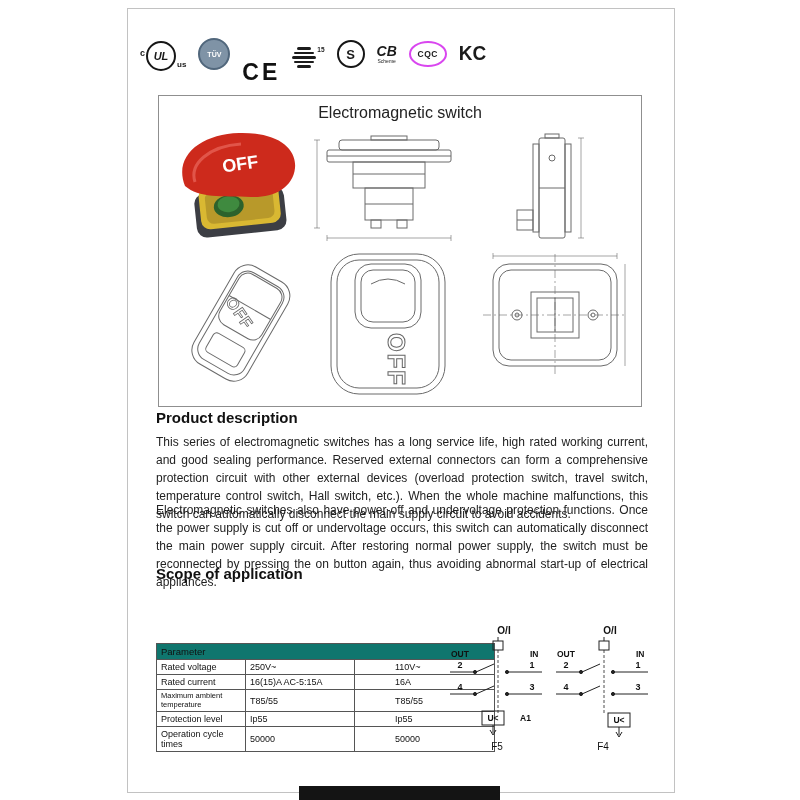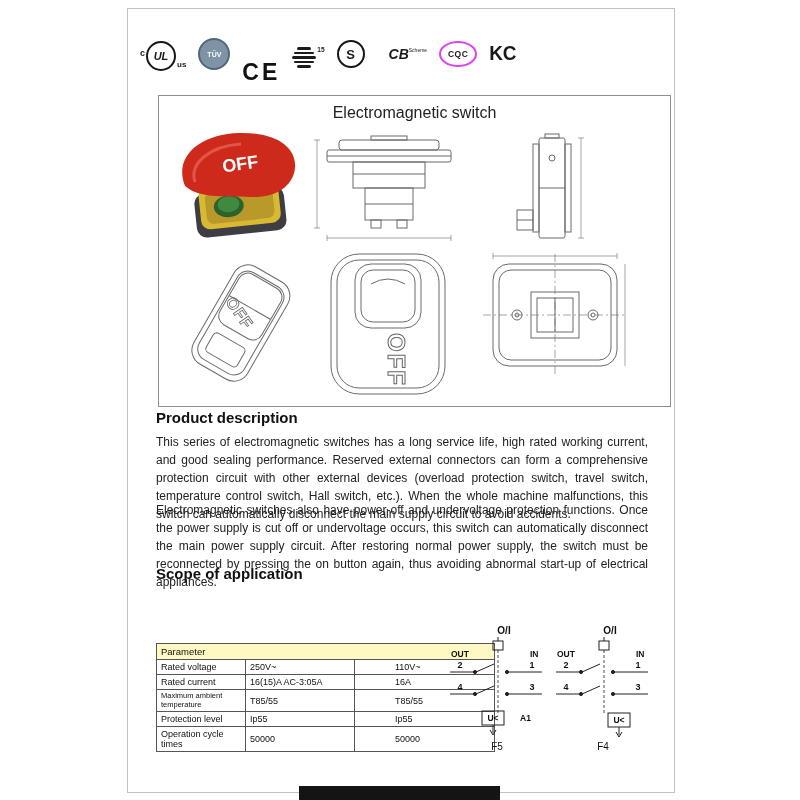--- a/index.html
+++ b/index.html
@@ -27,44 +27,44 @@
   .logo-ce { font-size:23px; font-weight:600; letter-spacing:3px; color:#111;margin-top:36px; }
   .logo-stripes { display:flex; align-items:flex-start; }
   .stripes { display:flex; flex-direction:column; gap:2px; align-items:center; margin-top:7px; }
   .stripes i { display:block; height:2.5px; background:#1c1c1c; border-radius:2px; }
   .stripes i:nth-child(1){ width:14px; } .stripes i:nth-child(2){ width:20px; }
   .stripes i:nth-child(3){ width:24px; } .stripes i:nth-child(4){ width:20px; }
   .stripes i:nth-child(5){ width:14px; }
   .stripes-num { font-size:6.5px; font-weight:bold; margin-left:1px; margin-top:6px; }
   .logo-s { width:24px; height:24px; border:2px solid #161616; border-radius:50%;
             display:flex; align-items:center; justify-content:center; font-size:13px; font-weight:bold; }
-  .logo-cb { display:flex; flex-direction:row; align-items:flex-start; line-height:1;margin-left:12px; }
+  .logo-cb { display:flex; flex-direction:column; align-items:center; line-height:1; }
   .cb-main { font-size:14px; font-weight:bold; font-style:italic; }
   .cb-sub { font-size:5px; margin-top:1px; }
   .logo-cqc { width:34px; height:22px; border:2px solid #d946ef; border-radius:50%;
               display:flex; align-items:center; justify-content:center;
               font-size:8.5px; font-weight:bold; letter-spacing:0.5px; }
   .logo-kc { font-size:19px; font-weight:bold; transform:scaleY(1.08); }
 
   
-  .drawing-box { position:absolute; top:86px; left:30px; width:482px; height:310px; border:1px solid #8f8f8f;padding-left:29px; }
+  .drawing-box { position:absolute; top:86px; left:30px; width:482px; height:310px; border:1px solid #8f8f8f; }
   .drawing-title { position:absolute; top:8px; left:0; width:100%; text-align:center;
                    font-size:16px; color:#222; }
   .tech { position:absolute; }
 
   
   .h-section { position:absolute; margin:0; font-size:15px; font-weight:bold; color:#111; }
   .para { position:absolute; margin:0; font-size:12px; line-height:1.5; color:#222;
           width:492px; text-align:justify; }
 
   
   .param-table { position:absolute; top:634px; left:28px; border-collapse:collapse;
                  font-size:9px; color:#111; }
   .param-table td { border:1px solid #555; padding:2px 4px; vertical-align:middle; }
-  .param-table .head td { background:#fef9c3; font-size:9.5px; }
+  .param-table .head td { background:#0f766e; font-size:9.5px; }
   .param-table .c1 { width:80px; }
   .param-table .c2 { width:100px; }
   .param-table .c3 { width:95px;padding-left:40px; }
   .param-table .small { font-size:7.5px; line-height:1.15; }
 
   .diagram { position:absolute; }
 </style>
 </head>
 <body>
 
@@ -204,21 +204,21 @@
         <tr class="head">
       <td colspan="3">Parameter</td>
     </tr>
     <tr>
       <td class="c1">Rated voltage</td>
       <td class="c2">250V~</td>
       <td class="c3">110V~</td>
     </tr>
     <tr>
       <td class="c1">Rated current</td>
-      <td class="c2">16(15)A  AC-3:05A</td>
+      <td class="c2">16(15)A  AC-5:15A</td>
       <td class="c3">16A</td>
     </tr>
     <tr>
       <td class="c1 small">Maximum ambient temperature</td>
       <td class="c2">T85/55</td>
       <td class="c3">T85/55</td>
     </tr>
     <tr>
       <td class="c1">Protection level</td>
       <td class="c2">Ip55</td>

